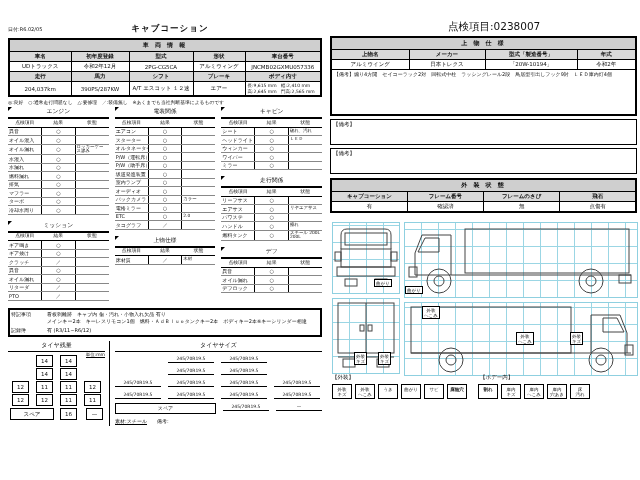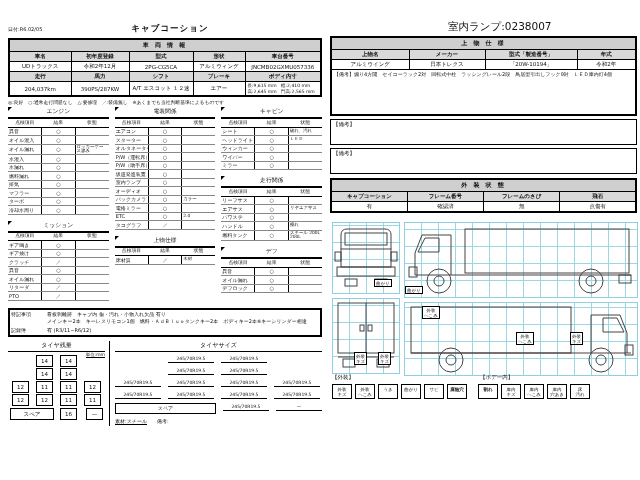--- a/index.html
+++ b/index.html
@@ -75,21 +75,21 @@
   .leg.b{font-weight:bold;}
   .leg.gap{margin-left:8px;}
 </style>
 </head>
 <body>
 
 <div class="sheet">
 
   <div class="hdr-date">日付:R6.02/05</div>
   <div class="hdr-title">キャブコーション</div>
-  <div class="hdr-ctrl">室内ランプ:0238007</div>
+  <div class="hdr-ctrl">点検項目:0238007</div>
 
   <div class="left">
     <table class="vinfo" id="vinfo">
         <colgroup>
           <col style="width:62px">
           <col style="width:58px">
           <col style="width:64px">
           <col style="width:52px">
           <col>
         </colgroup>

